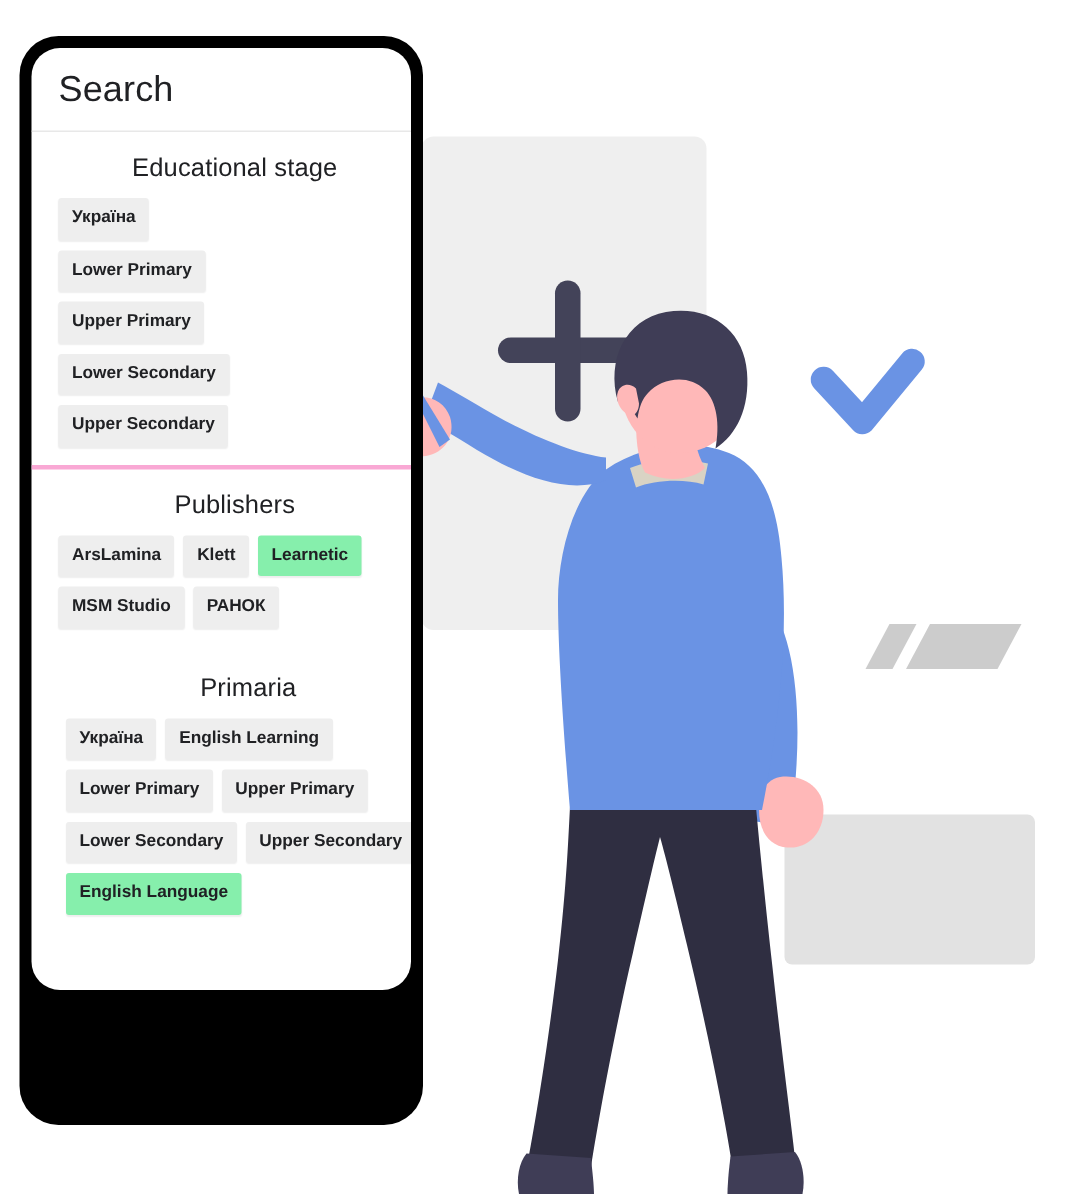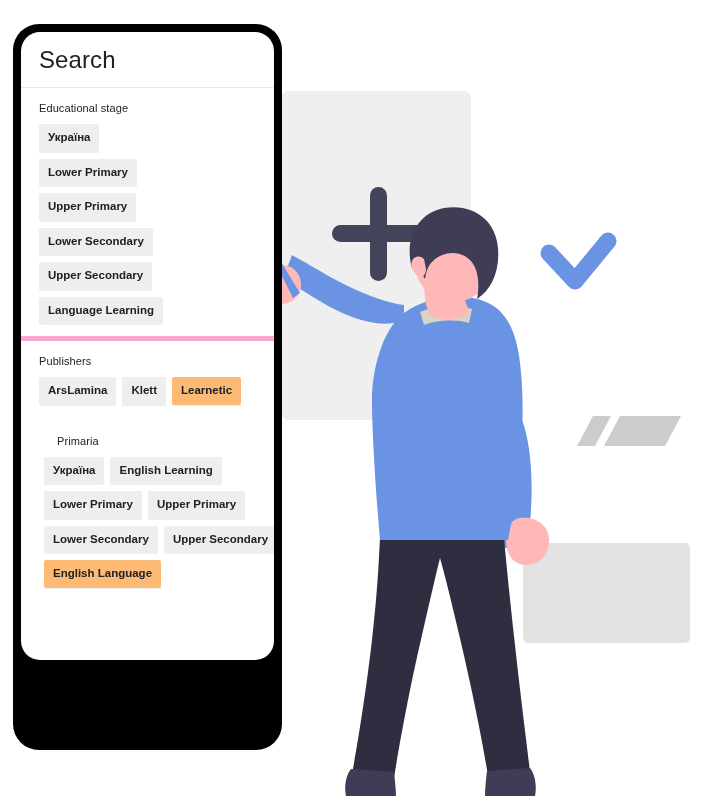--- a/index.html
+++ b/index.html
@@ -63,31 +63,32 @@
   }
 
   .panel-body {
     padding: 0;
   }
 
   .section {
     padding: 14px 0 12px 18px;
   }
   .section.divided {
-    border-top: 5px solid #f9a8d4;
+    border-top: 3px solid #f9a8d4;
   }
   .section.no-rule {
     padding-top: 18px;
   }
   .section-title {
-    font-size: 11px;
+    font-size: 17px;
     font-weight: 400;
     color: #202124;
     margin: 0 0 10px 0;
     letter-spacing: 0.1px;
+    text-align: center;
   }
   .section-title.indent {
     margin-left: 18px;
   }
 
   .chip-rows {
     display: flex;
     flex-direction: column;
     gap: 7px;
   }
@@ -109,21 +110,21 @@
     font-weight: bold;
     line-height: 1;
     padding: 8px 9px;
     border-radius: 2px;
     white-space: nowrap;
     box-shadow: 0 1px 1px rgba(0,0,0,0.07);
     cursor: pointer;
     user-select: none;
   }
   .chip.selected {
-    background: #fdba74;
+    background: #86efac;
   }
 </style>
 </head>
 <body>
 
 <svg id="illustration" viewBox="0 0 727 802" xmlns="http://www.w3.org/2000/svg">
 
   <rect x="281" y="91" width="190" height="329" rx="8" fill="#efefef"></rect>
 
   <g fill="#434359">
@@ -204,34 +205,35 @@
           </div>
           <div class="chip-row">
             <div class="chip">Upper Primary</div>
           </div>
           <div class="chip-row">
             <div class="chip">Lower Secondary</div>
           </div>
           <div class="chip-row">
             <div class="chip">Upper Secondary</div>
           </div>
-          <div class="chip-row">
-            <div class="chip">Language Learning</div>
-          </div>
         </div>
       </div>
 
       <div class="section divided">
         <div class="section-title">Publishers</div>
         <div class="chip-rows">
           <div class="chip-row">
             <div class="chip">ArsLamina</div>
             <div class="chip">Klett</div>
             <div class="chip selected">Learnetic</div>
           </div>
+          <div class="chip-row">
+            <div class="chip">MSM Studio</div>
+            <div class="chip">РАНОК</div>
+          </div>
         </div>
       </div>
 
       <div class="section no-rule">
         <div class="section-title indent">Primaria</div>
         <div class="chip-rows">
           <div class="chip-row indent">
             <div class="chip">Україна</div>
             <div class="chip">English Learning</div>
           </div>

